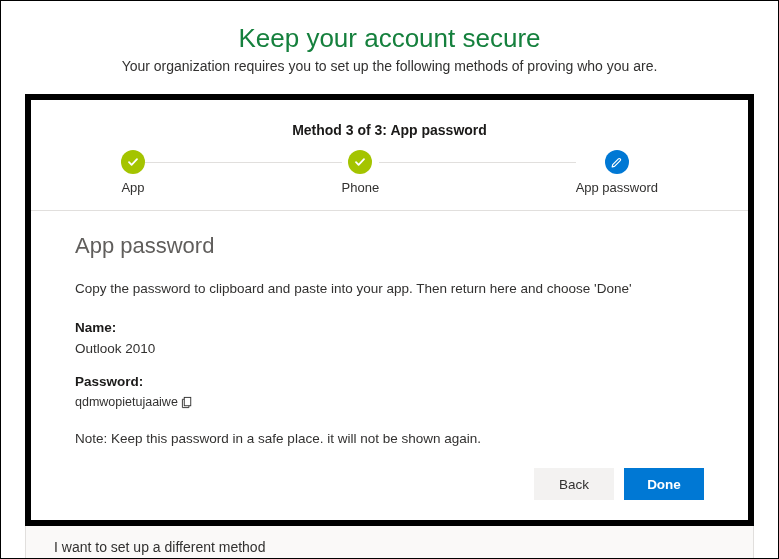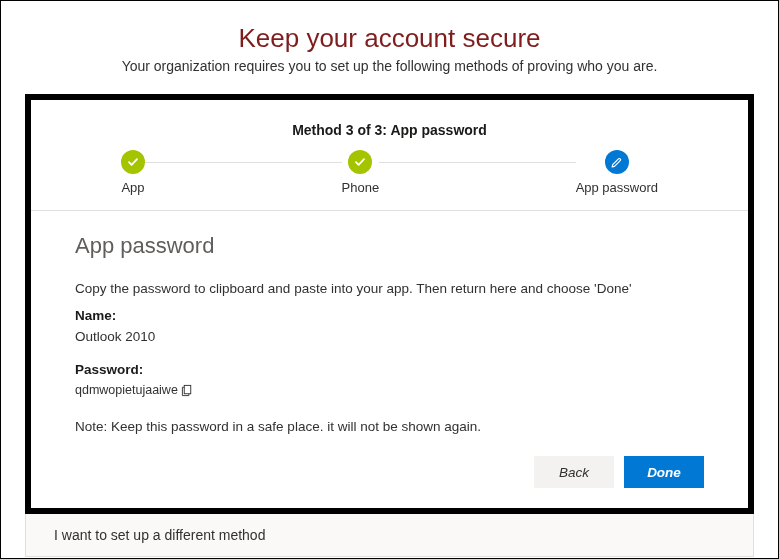--- a/index.html
+++ b/index.html
@@ -13,21 +13,21 @@
       color: #323130;
       width: 779px;
       height: 559px;
       border: 1px solid #000;
       overflow: hidden;
     }
     .page-title {
       text-align: center;
       font-size: 26px;
       font-weight: 400;
-      color: #7f1d1d;
+      color: #15803d;
       margin-top: 22px;
     }
     .page-subtitle {
       text-align: center;
       font-size: 14px;
       color: #323130;
       margin-top: 4px;
     }
     .card {
       margin: 20px 24px 0 24px;
@@ -89,21 +89,21 @@
     }
     .section-heading {
       font-size: 22px;
       font-weight: 300;
       color: #605e5c;
       margin-bottom: 22px;
     }
     .instruction {
       font-size: 13.5px;
       color: #323130;
-      margin-bottom: 12px;
+      margin-bottom: 24px;
     }
     .field-label {
       font-size: 13.5px;
       font-weight: 700;
       color: #1b1a19;
       margin-bottom: 6px;
     }
     .field-value {
       font-size: 13.5px;
       color: #323130;
@@ -137,21 +137,20 @@
       padding-bottom: 4px;
     }
     .btn {
       min-width: 80px;
       height: 32px;
       padding: 0 16px;
       font-size: 13.5px;
       border: none;
       cursor: pointer;
       font-family: inherit;
-      font-style: italic;
     }
     .btn-default {
       background: #f3f2f1;
       color: #323130;
     }
     .btn-primary {
       background: #0078d4;
       color: #fff;
       font-weight: 600;
     }

